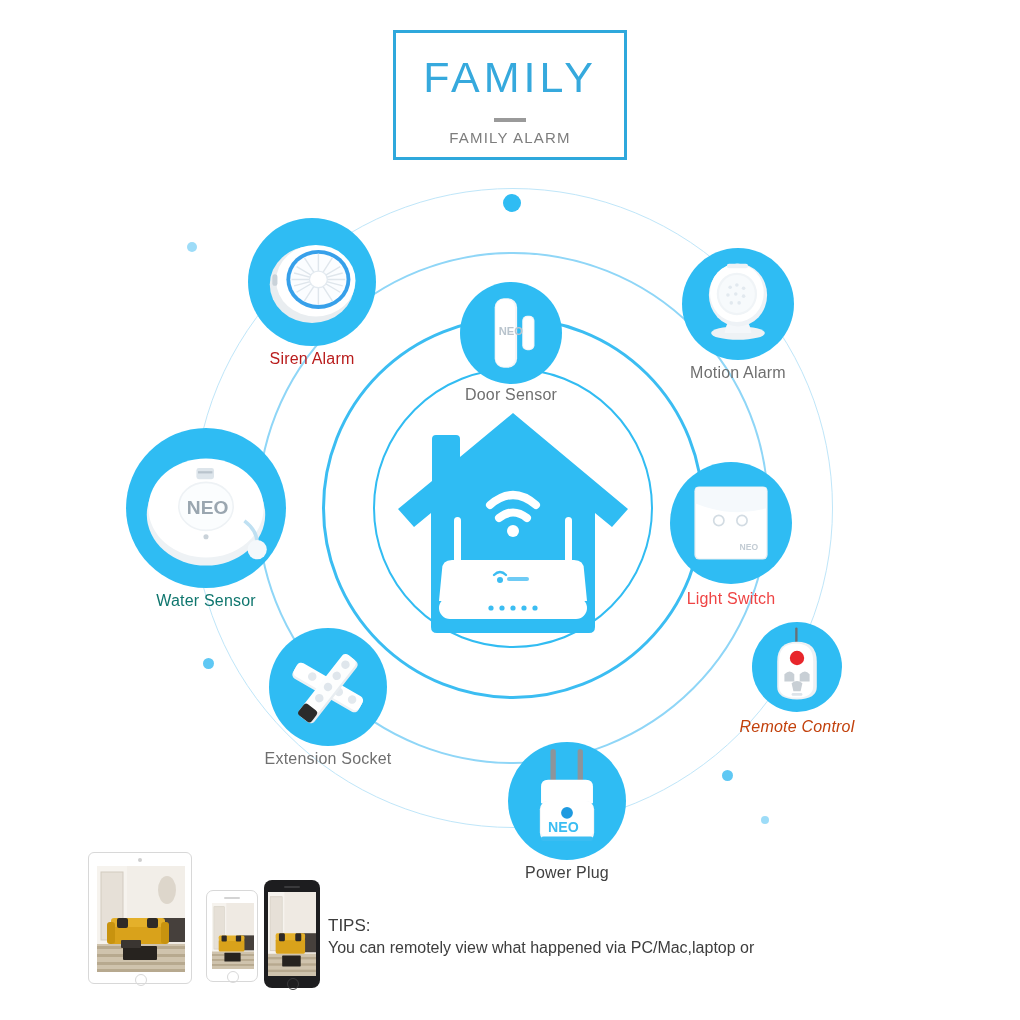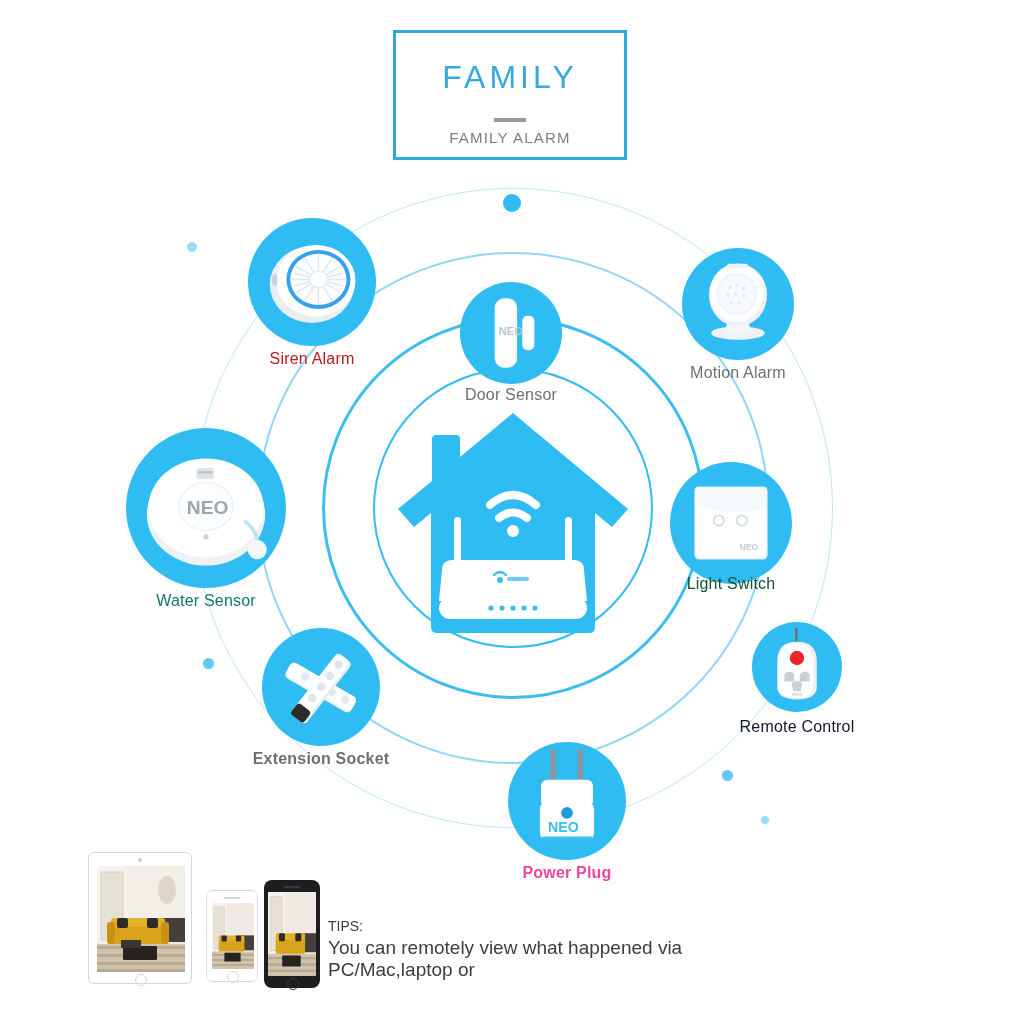--- a/index.html
+++ b/index.html
@@ -27,21 +27,21 @@
     border: 3px solid #2FA8DC;
     box-sizing: border-box;
     background: #ffffff;
     z-index: 40;
   }
   #header-title {
     position: absolute;
     left: 0; right: 0;
     top: 14px;
     text-align: center;
-    font-size: 32px;
+    font-size: 43px;
     letter-spacing: 4px;
     color: #36A9DD;
     font-weight: 400;
     line-height: 60px;
   }
   #header-rule {
     position: absolute;
     left: 50%;
     margin-left: -16px;
     top: 85px;
@@ -159,26 +159,26 @@
 
   
   #tips {
     position: absolute;
     left: 328px;
     top: 915px;
     width: 440px;
     z-index: 35;
   }
   #tips-title {
-    font-size: 14px;
+    font-size: 17px;
     color: #3d3d3d;
     line-height: 22px;
   }
   .tips-line {
-    font-size: 19px;
+    font-size: 16px;
     color: #3d3d3d;
     line-height: 22px;
   }
 </style>
 </head>
 <body>
 
 <div id="header-box">
   <div id="header-title">FAMILY</div>
   <div id="header-rule"></div>
@@ -313,23 +313,23 @@
       <div class="node-disc" style="width: 122px; height: 122px; background: rgb(47, 188, 243);">
         <svg class="node-art" viewBox="0 0 100 100">
       <rect x="20" y="20" width="60" height="60" rx="4" fill="#e9eef2"></rect>
       <rect x="21" y="21" width="58" height="58" rx="3.5" fill="#ffffff"></rect>
       <path d="M21 21 L79 21 L79 38 Q50 46 21 34 Z" fill="#f5f9fc"></path>
       <circle cx="40" cy="48" r="4.2" fill="none" stroke="#d3dce3" stroke-width="1.4"></circle>
       <circle cx="59" cy="48" r="4.2" fill="none" stroke="#d3dce3" stroke-width="1.4"></circle>
       <text x="57" y="72" fill="#c3ccd4" font-family="Liberation Sans, sans-serif" font-size="7" font-weight="bold">NEO</text>
         </svg>
       </div>
-      <div class="node-label" style="top: 113px; color: #14532d;">Light Switch</div>
-    </div>
-    <div class="node" style="left: 262px; top: 628px; width: 118px; height: 146px; font-weight: bold;">
+      <div class="node-label" style="top: 128px; color: #ef4444;">Light Switch</div>
+    </div>
+    <div class="node" style="left: 269px; top: 628px; width: 118px; height: 146px;">
       <div class="node-disc" style="width: 118px; height: 118px; background: rgb(47, 188, 243);">
         <svg class="node-art" viewBox="0 0 100 100">
       <g transform="rotate(30 50 50)">
         <rect x="18" y="44" width="64" height="14" rx="4" fill="#eef2f5"></rect>
         <rect x="18" y="43" width="64" height="13" rx="4" fill="#ffffff"></rect>
         <g fill="#e3e9ee">
           <circle cx="34" cy="49" r="3.6"></circle>
               <circle cx="47" cy="49" r="3.6"></circle>
           <circle cx="60" cy="49" r="3.6"></circle>
               <circle cx="73" cy="49" r="3.6"></circle>
@@ -358,36 +358,36 @@
       <path d="M30 44 Q30 24 49 24 Q68 24 68 44 L68 71 Q68 84 49 84 Q30 84 30 71 Z" fill="#ffffff"></path>
       <circle cx="50" cy="40" r="8" fill="#E8262B"></circle>
       <g fill="#c8cfd5">
         <path d="M36 58 q6 -6 11 0 l0 8 l-11 0 Z"></path>
         <path d="M53 58 q6 -6 11 0 l0 8 l-11 0 Z"></path>
         <path d="M44 68 q6 -5 12 0 l-2 9 l-8 0 Z"></path>
       </g>
       <rect x="44" y="79" width="12" height="3" rx="1.5" fill="#dde4ea"></rect>
         </svg>
       </div>
-      <div class="node-label" style="top: 96px; color: #0f172a;">Remote Control</div>
+      <div class="node-label" style="top: 96px; color: #c2410c; font-style: italic;">Remote Control</div>
     </div>
     <div class="node" style="left: 508px; top: 742px; width: 118px; height: 146px;">
       <div class="node-disc" style="width: 118px; height: 118px; background: rgb(47, 188, 243);">
         <svg class="node-art" viewBox="0 0 100 100">
       <rect x="36" y="6" width="4.5" height="30" rx="2.2" fill="#8d949a"></rect>
       <rect x="59" y="6" width="4.5" height="30" rx="2.2" fill="#8d949a"></rect>
       <path d="M28 38 Q28 32 34 32 L66 32 Q72 32 72 38 L72 52 L28 52 Z" fill="#ffffff"></path>
       <rect x="27" y="50" width="46" height="34" rx="7" fill="#f4f7f9"></rect>
       <rect x="28" y="50" width="44" height="32" rx="6" fill="#ffffff"></rect>
       <circle cx="50" cy="60" r="5" fill="#1e9ae0"></circle>
       <text x="34" y="76" fill="#3BBDF2" font-family="Liberation Sans, sans-serif" font-size="12" font-weight="bold">NEO</text>
       <rect x="28" y="80" width="44" height="4" rx="2" fill="#3BBDF2"></rect>
         </svg>
       </div>
-      <div class="node-label" style="top: 122px; color: #ec4899; font-weight: bold;">Power Plug</div>
+      <div class="node-label" style="top: 122px; color: #404040;">Power Plug</div>
     </div>
   </div>
 
 <div id="devices">
 
   <div class="dev-frame" style="left:0; top:0; width:104px; height:132px; border:1px solid #d8d8d8; border-radius:6px;">
     <div class="dev-screen" style="left:8px; top:13px; width:88px; height:106px;">
       <svg class="room" viewBox="0 0 88 106" preserveAspectRatio="none">
         <rect x="0" y="0" width="88" height="106" fill="#efeae3"></rect>
         <rect x="0" y="0" width="30" height="78" fill="#f6f3ee"></rect>

